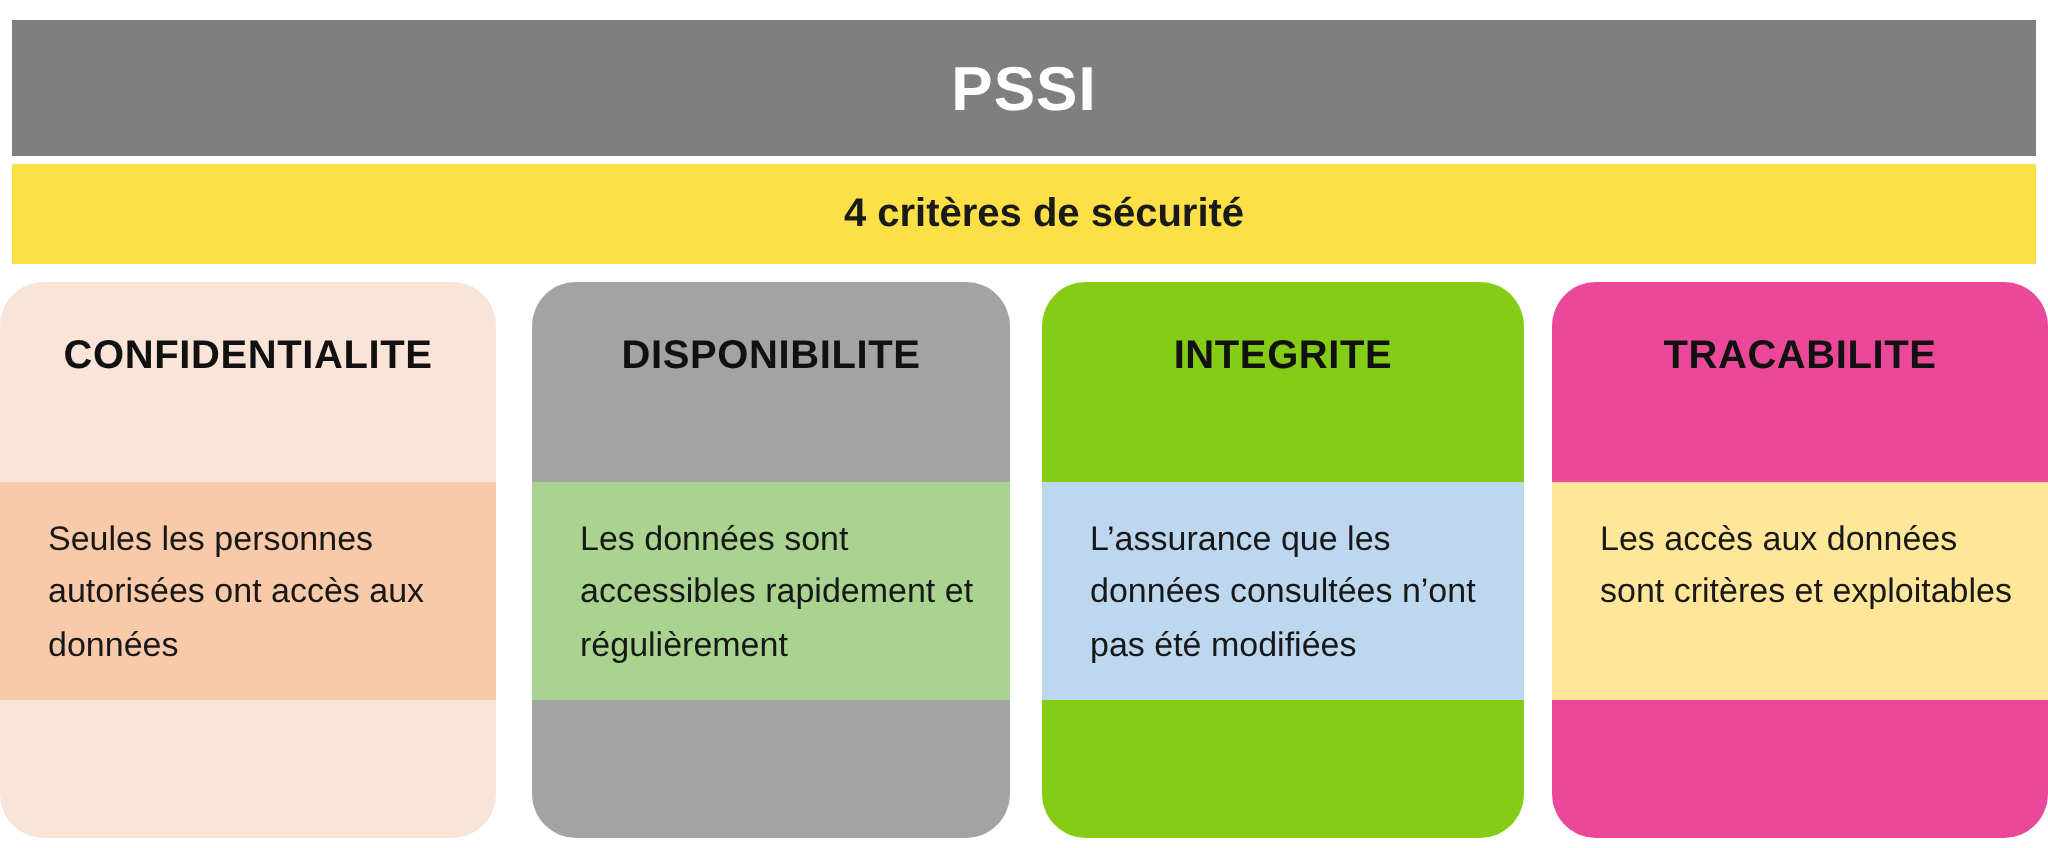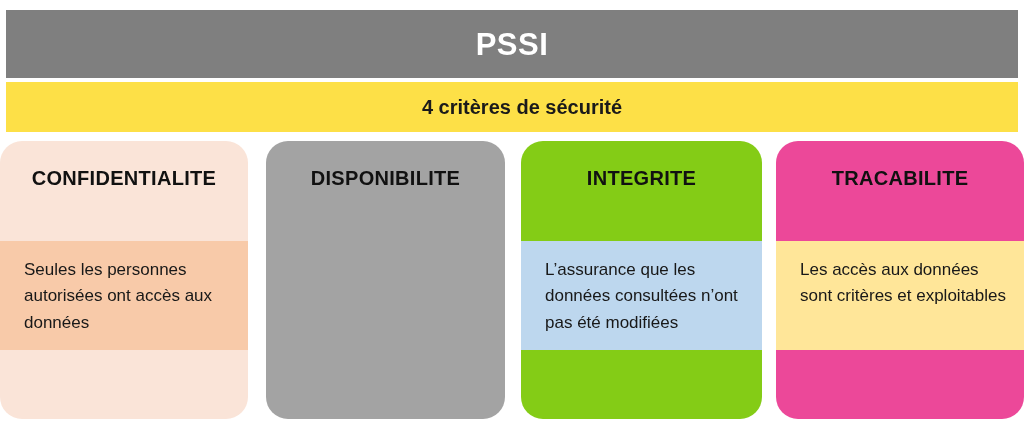--- a/index.html
+++ b/index.html
@@ -143,20 +143,23 @@
 
     <div class="card card-1">
       <div class="card-title">CONFIDENTIALITE</div>
       <div class="card-body-band">
         <div class="card-body-text">Seules les personnes autorisées ont accès aux données</div>
       </div>
     </div>
 
     <div class="card card-2">
       <div class="card-title">DISPONIBILITE</div>
+      <div class="card-body-band">
+        <div class="card-body-text">Les données sont accessibles rapidement et régulièrement</div>
+      </div>
     </div>
 
     <div class="card card-3">
       <div class="card-title">INTEGRITE</div>
       <div class="card-body-band">
         <div class="card-body-text">L’assurance que les données consultées n’ont pas été modifiées</div>
       </div>
     </div>
 
     <div class="card card-4">

